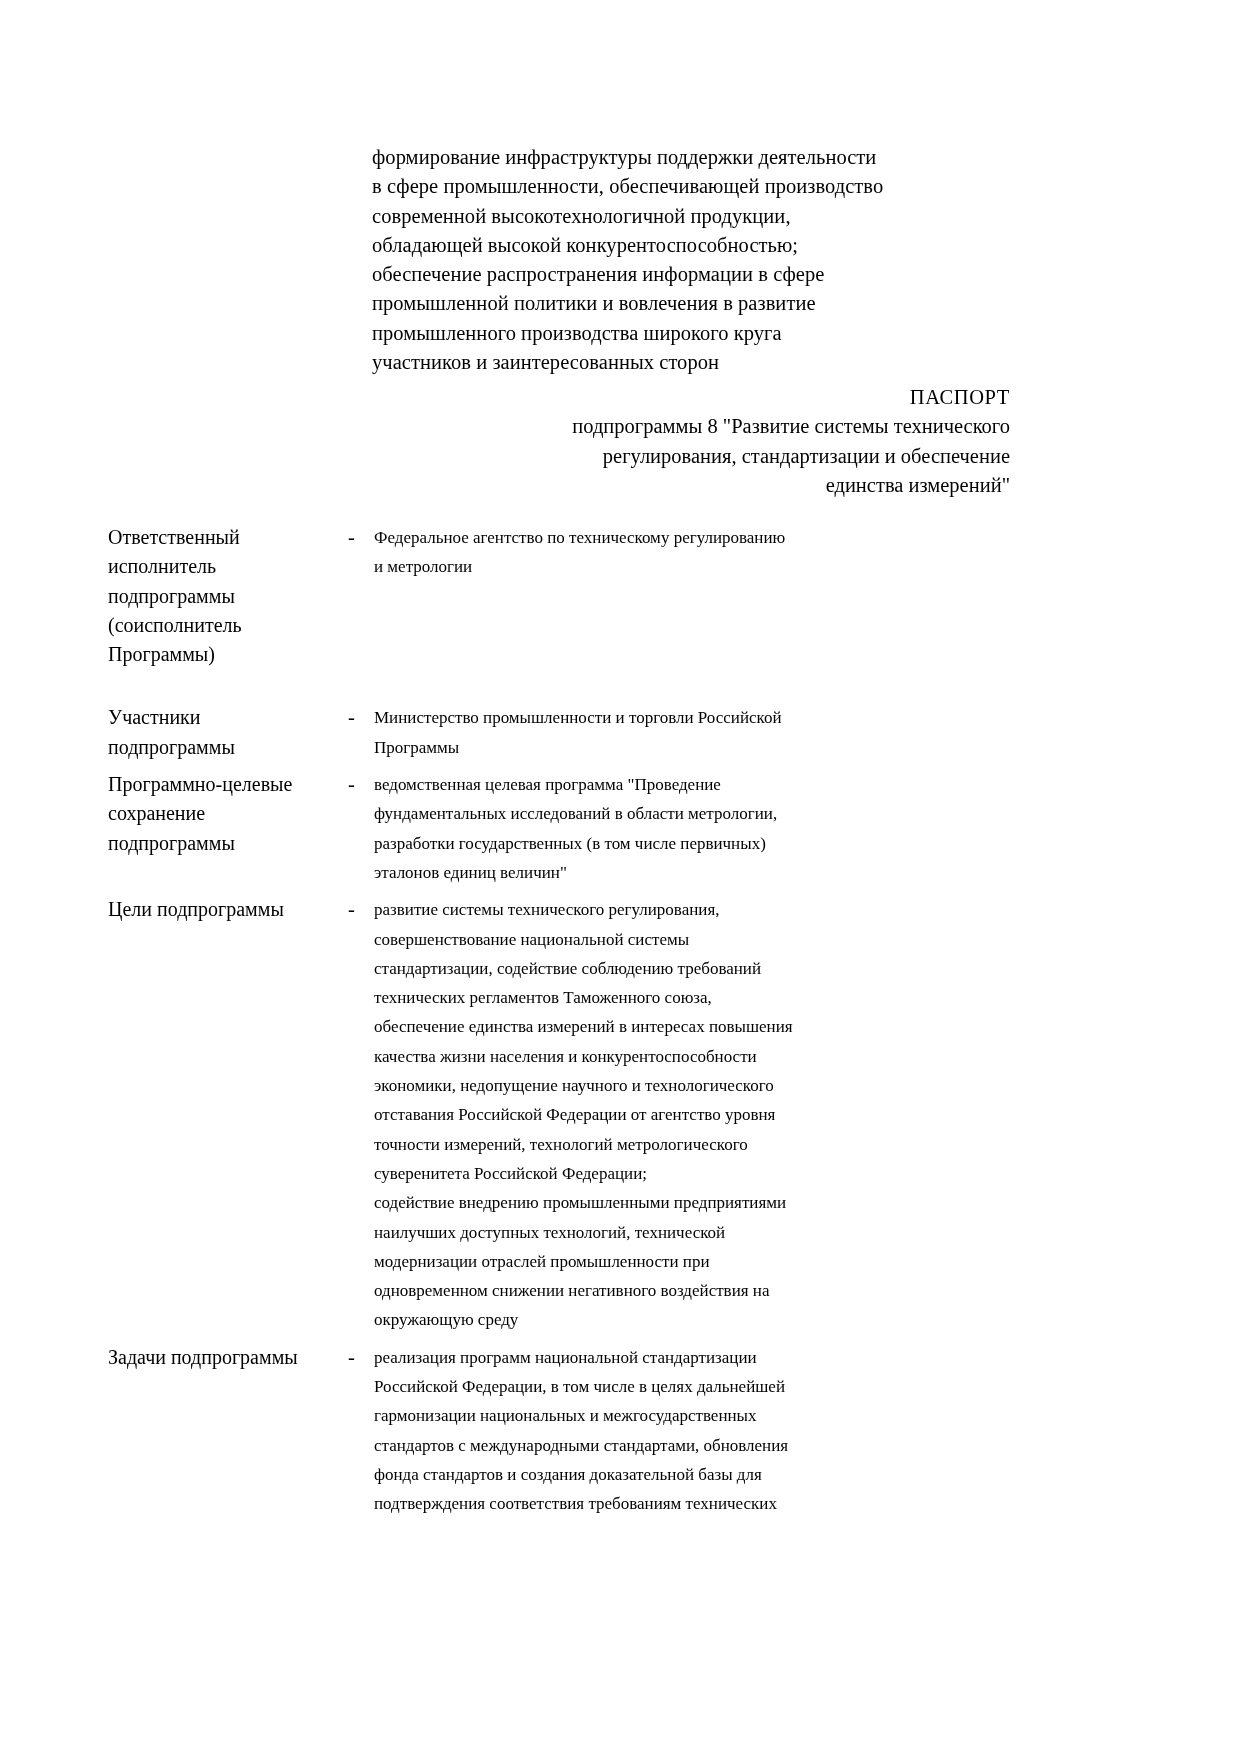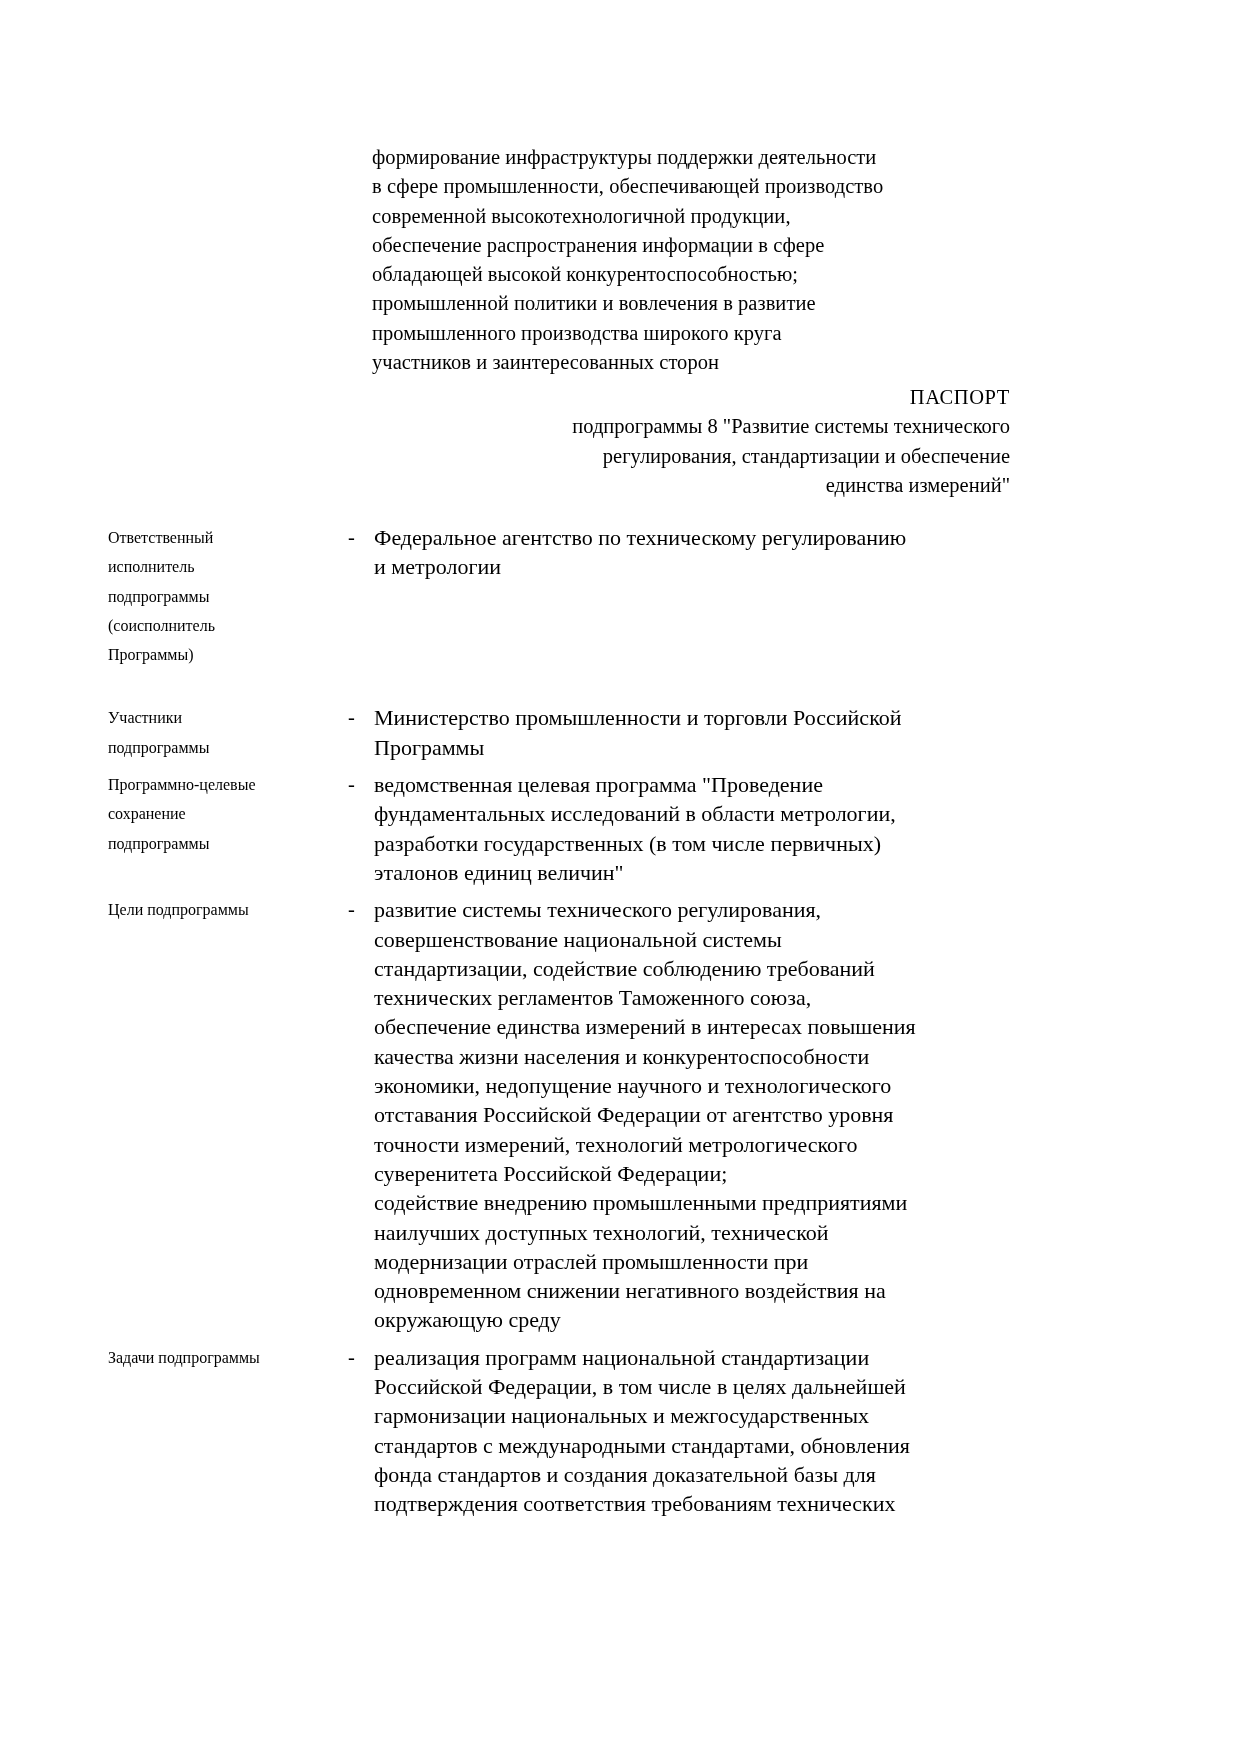--- a/index.html
+++ b/index.html
@@ -61,60 +61,60 @@
     display: flex;
     align-items: flex-start;
   }
 
   .label-col {
     width: 240px;
     margin-left: 108px;
     flex: 0 0 240px;
   }
   .label-line {
-    font-size: 16px;
+    font-size: 20px;
     line-height: 29.3px;
     white-space: nowrap;
   }
 
   .dash-col {
     width: 26px;
     flex: 0 0 26px;
     font-size: 20.5px;
     line-height: 29.3px;
     text-align: left;
   }
 
   .value-col {
     flex: 1 1 auto;
     width: 560px;
     max-width: 566px;
   }
   .value-line {
-    font-size: 22px;
+    font-size: 17px;
     line-height: 29.3px;
     white-space: nowrap;
   }
 
   .row-gap-1 { height: 34px; }
   .row-gap-2 { height: 8px; }
   .row-gap-3 { height: 8px; }
   .row-gap-4 { height: 8px; }
 </style>
 </head>
 <body>
 
 <div class="page">
 
   <div class="intro-block">
     <div class="intro-line">формирование инфраструктуры поддержки деятельности</div>
     <div class="intro-line">в сфере промышленности, обеспечивающей производство</div>
     <div class="intro-line">современной высокотехнологичной продукции,</div>
+    <div class="intro-line">обладающей высокой конкурентоспособностью;</div>
     <div class="intro-line">обеспечение распространения информации в сфере</div>
-    <div class="intro-line">обладающей высокой конкурентоспособностью;</div>
     <div class="intro-line">промышленной политики и вовлечения в развитие</div>
     <div class="intro-line">промышленного производства широкого круга</div>
     <div class="intro-line">участников и заинтересованных сторон</div>
   </div>
 
   <div class="heading-block">
     <div class="heading-main">ПАСПОРТ</div>
     <div class="heading-sub-line">подпрограммы 8 "Развитие системы технического</div>
     <div class="heading-sub-line">регулирования, стандартизации и обеспечение</div>
     <div class="heading-sub-line">единства измерений"</div>

